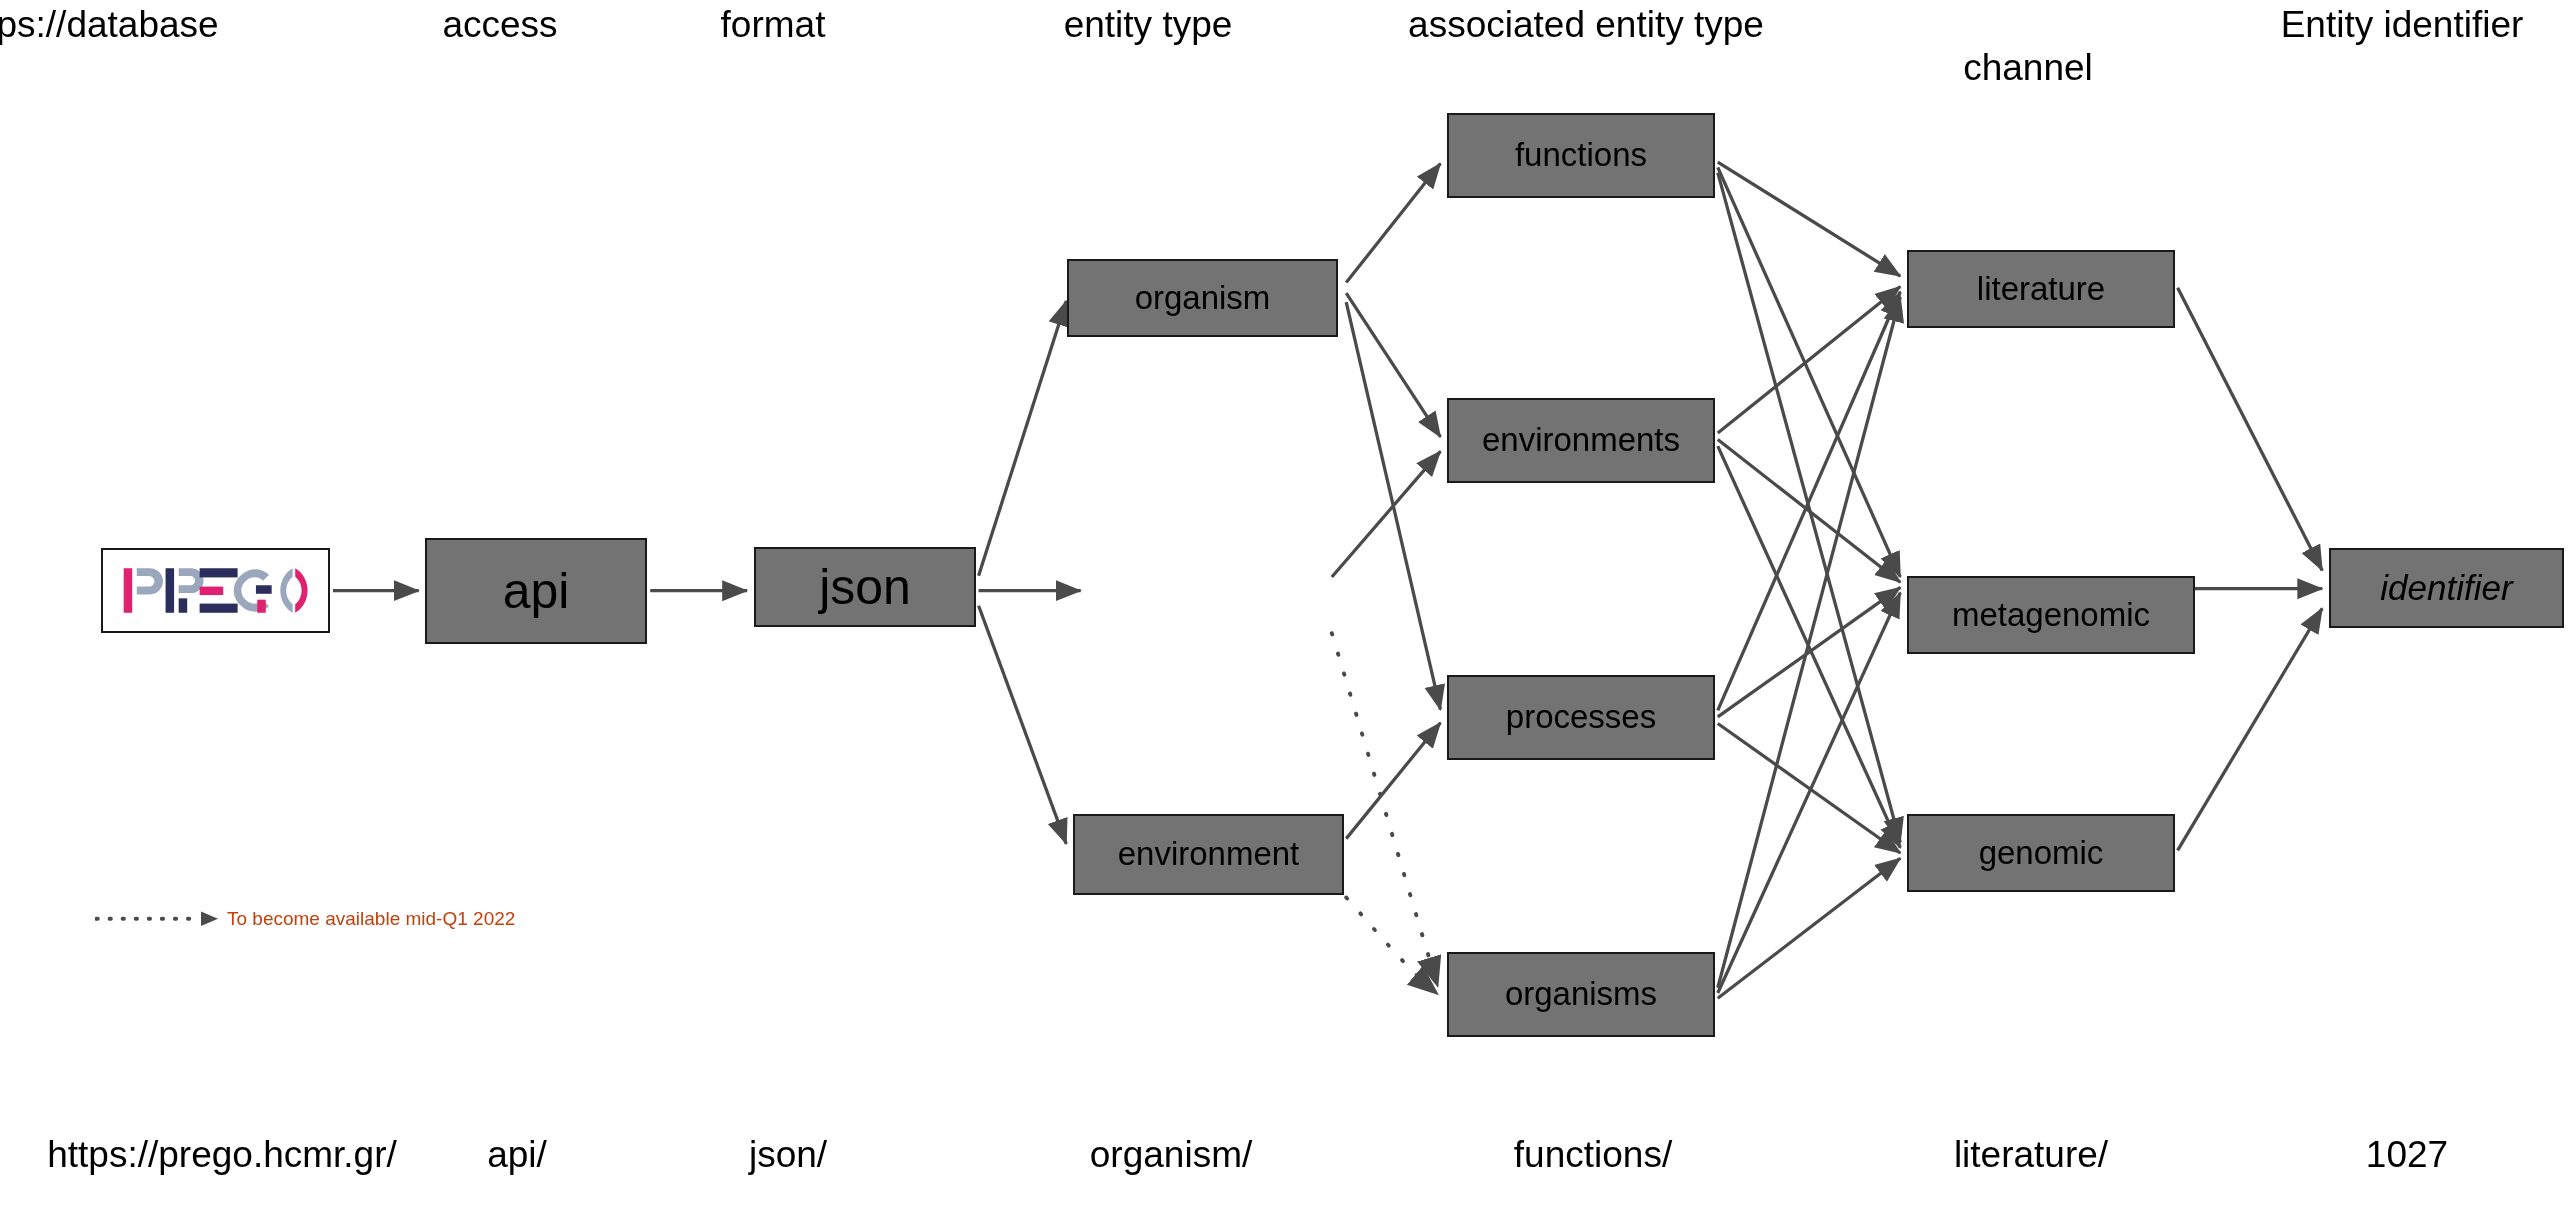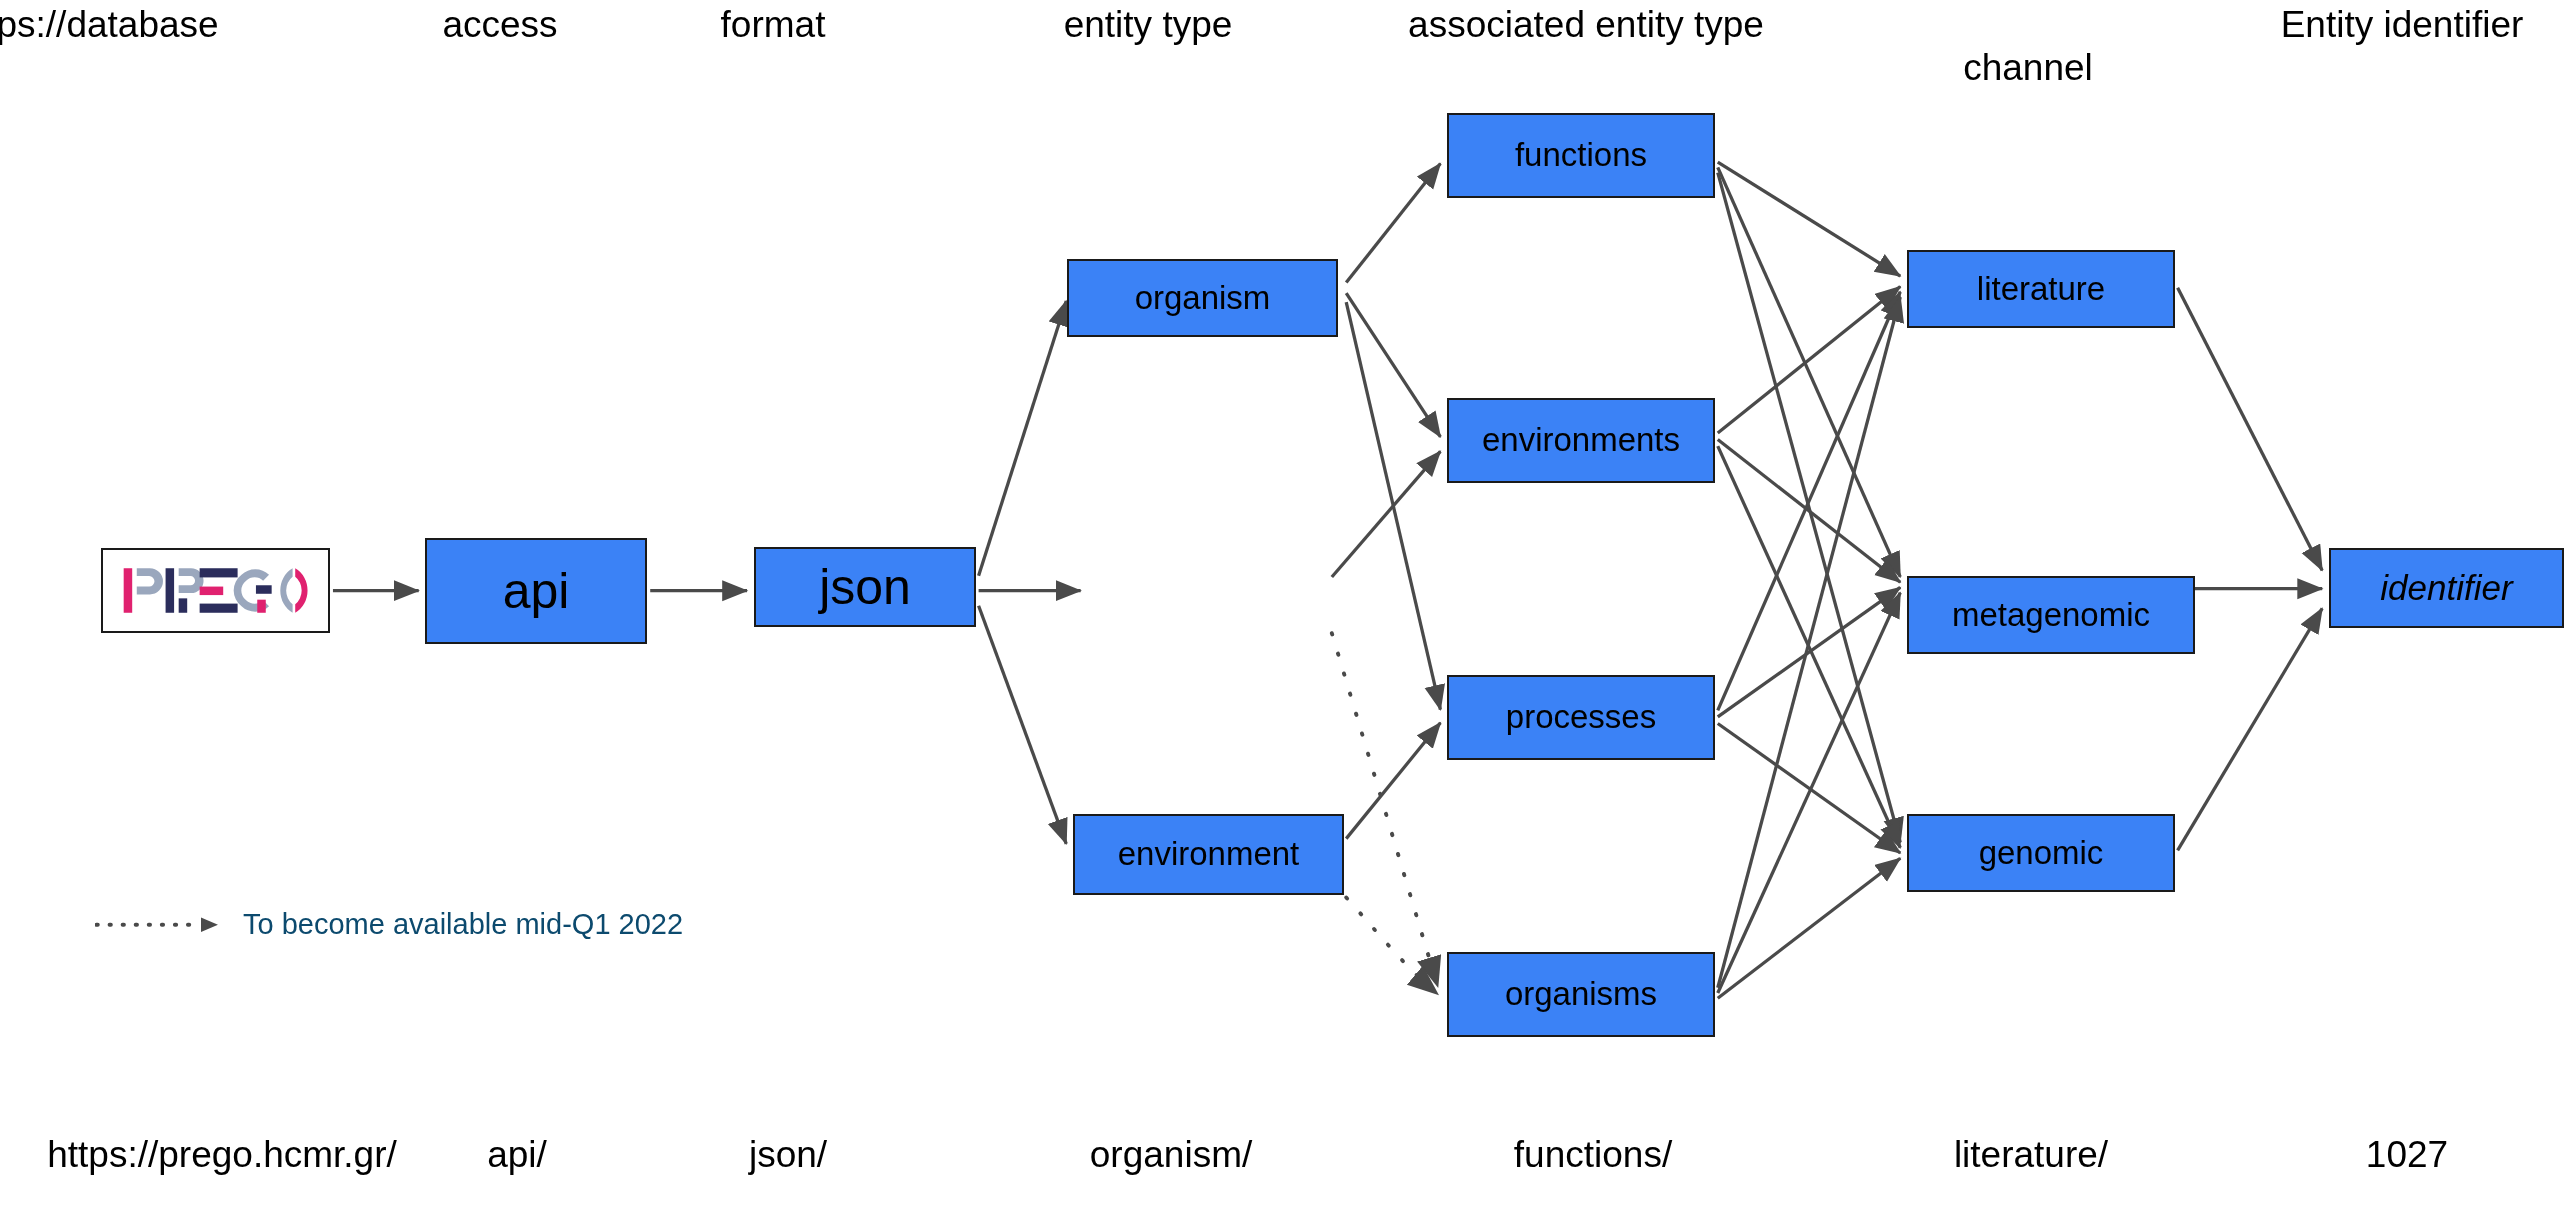--- a/index.html
+++ b/index.html
@@ -28,21 +28,21 @@
     line-height: 1.1;
     color: #000000;
     white-space: nowrap;
     transform: translateX(-50%);
   }
 
   
   .node {
     position: absolute;
     box-sizing: border-box;
-    background: #3b82f6;
+    background: #737373;
     border: 2.6px solid #1a1a1a;
     display: flex;
     align-items: center;
     justify-content: center;
     font-size: 33px;
     line-height: 1.1;
     color: #000000;
     white-space: nowrap;
     z-index: 3;
   }
@@ -72,24 +72,24 @@
   }
 
   
   .legend {
     position: absolute;
     display: flex;
     align-items: center;
     z-index: 4;
   }
   .legend-label {
-    font-size: 29px;
-    color: #0c4a6e;
+    font-size: 19px;
+    color: #c2410c;
     white-space: nowrap;
-    margin-left: 17px;
+    margin-left: 1px;
   }
   .legend-arrow { display: block; }
 </style>
 </head>
 <body>
 
 <div id="stage">
 
   <svg id="edges" viewBox="0 0 3938 1862" xmlns="http://www.w3.org/2000/svg">
     <defs>

